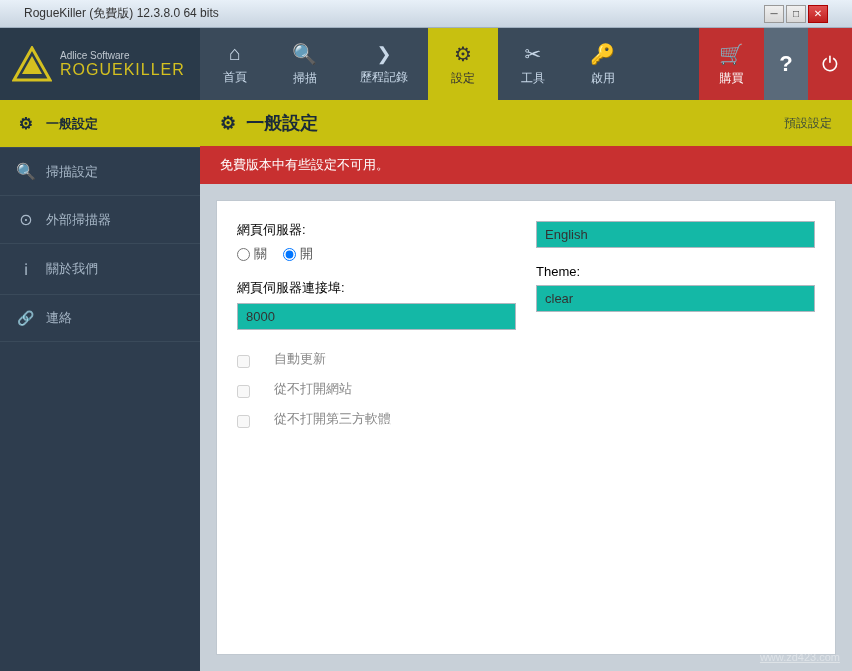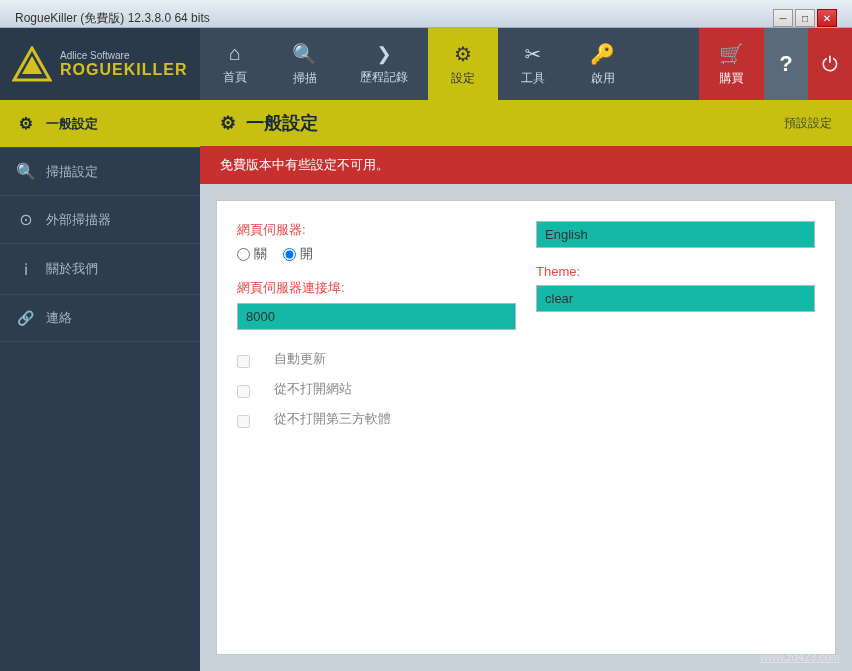--- a/index.html
+++ b/index.html
@@ -10,22 +10,22 @@
       background: #c8d0d8;
       overflow: hidden;
       font-size: 13px;
     }
 
     
     .title-bar {
       background: linear-gradient(to bottom, #e8f0f8, #c8d4e0);
       height: 28px;
       display: flex;
-      align-items: flex-end;
-      padding: 0 15px;
+      align-items: center;
+      padding: 0 24px;
       border-bottom: 1px solid #a0b0c0;
       justify-content: space-between;
     }
     .title-bar-left {
       display: flex;
       align-items: center;
       gap: 6px;
       font-size: 12px;
       color: #333;
     }
@@ -83,21 +83,21 @@
       color: white;
       font-size: 11px;
     }
     .logo-text .brand-top {
       color: #c0c8d0;
       font-size: 10px;
     }
     .logo-text .brand-name {
       color: #d4c020;
       font-size: 16px;
-      font-weight: bold;
+      font-weight: normal;
       letter-spacing: 1px;
     }
 
     .nav-items {
       display: flex;
       align-items: stretch;
       flex: 1;
     }
     .nav-item {
       display: flex;
@@ -210,21 +210,21 @@
       grid-template-columns: 1fr 1fr;
       gap: 20px;
     }
 
     .form-group {
       margin-bottom: 16px;
     }
     .form-label {
       display: block;
       margin-bottom: 6px;
-      color: #ef4444;
+      color: #000000;
       font-size: 13px;
     }
     .radio-group {
       display: flex;
       gap: 16px;
       align-items: center;
       margin-bottom: 8px;
     }
     .radio-label {
       display: flex;

